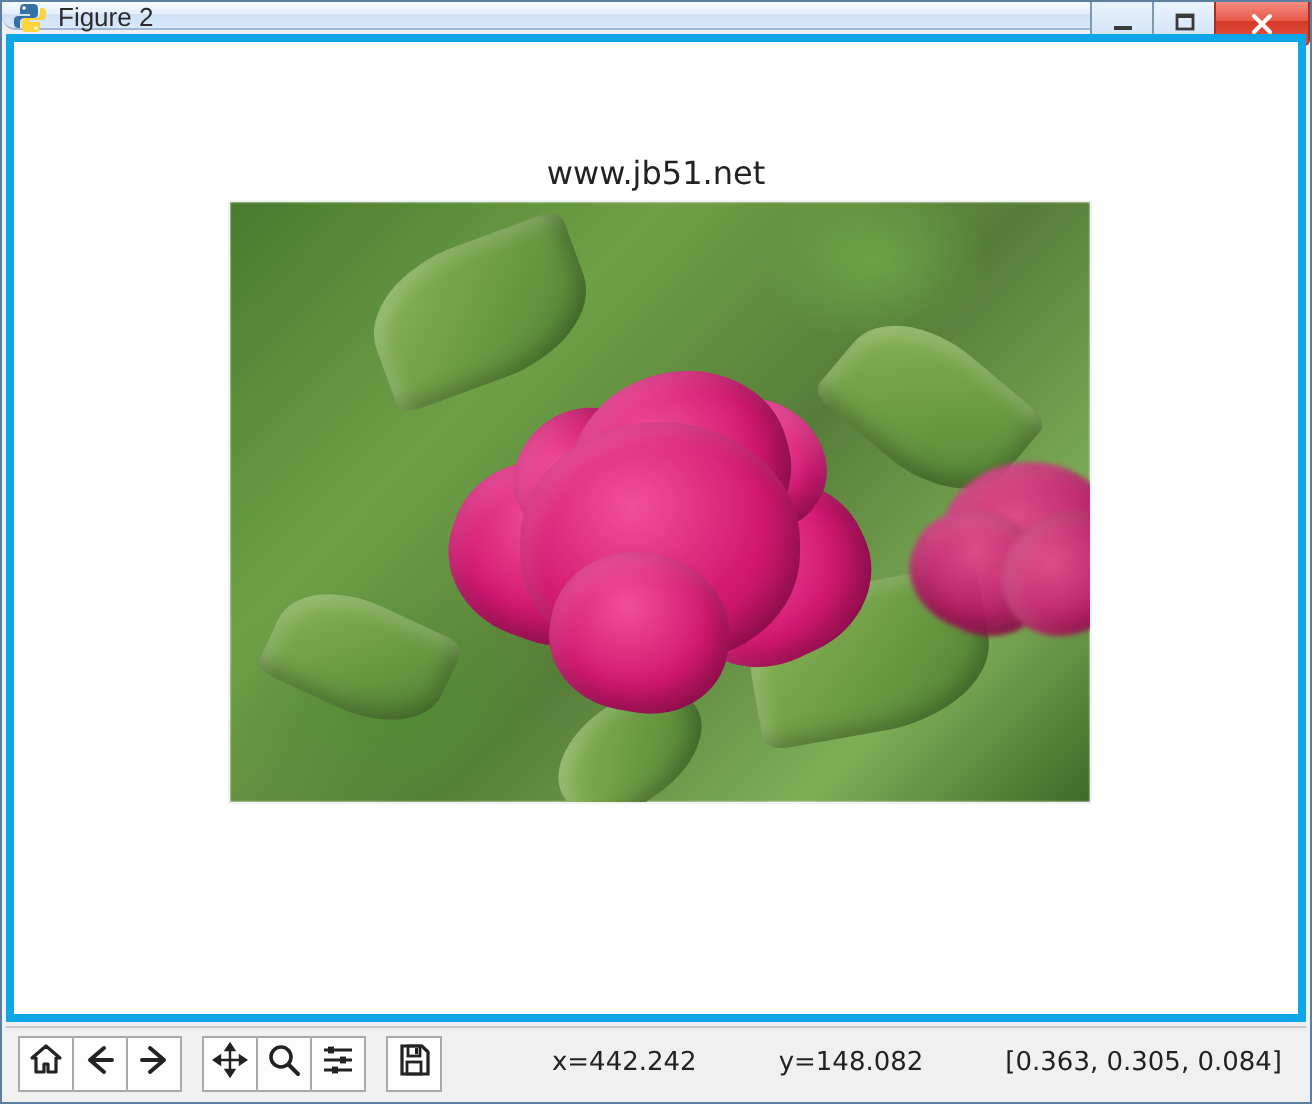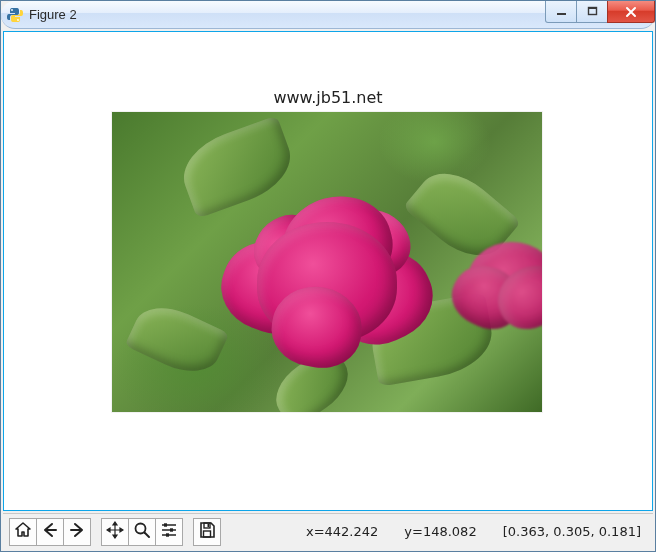--- a/index.html
+++ b/index.html
@@ -12,24 +12,24 @@
     overflow:hidden;
   }
   .window {
     position:absolute; inset:0;
     background:#f0f0f0;
     border:1px solid #5a7fa0;
     display:flex; flex-direction:column;
   }
   
   .titlebar {
-    height:28px;
+    height:14px;
     background:linear-gradient(to bottom,#f7fbff 0%,#e4eefc 45%,#cfe0f7 46%,#d9e8fb 100%);
     border-bottom:1px solid #9db7d5;
-    display:flex; align-items:center;
+    display:flex; align-items:flex-start;
     padding:0 0 0 6px;
     position:relative;
     border-radius:14px;
   }
   .titlebar .app-icon {
     width:16px; height:16px; margin-right:6px;
     display:flex; align-items:center; justify-content:center;
   }
   .titlebar .title {
     color:#2b2b2b; font-size:13px;
@@ -52,21 +52,21 @@
     background:linear-gradient(to bottom,#f48b7f 0%,#e9594a 45%,#d63a29 46%,#e25445 100%);
     border-color:#a33225;
     border-bottom-right-radius:3px;
   }
   .win-btn svg { display:block; }
   
   .canvas-area {
     flex:1;
     background:#ffffff;
     margin:2px;
-    border:1px solid #0ea5e9;
+    border:4px solid #0ea5e9;
     position:relative;
     overflow:hidden;
   }
   .plot-title {
     position:absolute;
     top:56px; left:0; right:0;
     text-align:center;
     font-size:16px; color:#222;
     font-family:"DejaVu Sans","Segoe UI",sans-serif;
   }
@@ -143,21 +143,21 @@
     display:flex; align-items:center; justify-content:center;
     background:#fdfdfd;
     border:1px solid #a8a8a8;
     margin-left:-1px;
     cursor:pointer;
   }
   .tb-btn:first-child{margin-left:0;}
   .tb-sep{ width:10px; }
   .status {
     margin-left:auto;
-    display:flex; gap:26px;
+    display:flex; gap:41px;
     font-size:13px; color:#222;
     padding-right:6px;
     font-family:"DejaVu Sans","Segoe UI",sans-serif;
   }
 </style>
 </head>
 <body>
 
 <div class="window">
 
@@ -279,17 +279,17 @@
               <rect x="5.5" y="10" width="7" height="6" fill="none" stroke="#222" stroke-width="1.4"></rect>
               <rect x="9.5" y="3" width="1.5" height="3" fill="#222"></rect>
             </svg>
         </span>
       </div>
     </div>
 
     <div class="status">
       <span><span>x=</span><span>442.242</span></span>
       <span><span>y=</span><span>148.082</span></span>
-      <span>[0.363, 0.305, 0.181]</span>
+      <span>[0.363, 0.305, 0.084]</span>
     </div>
   </div>
 
 </div>
 
 </body></html>

